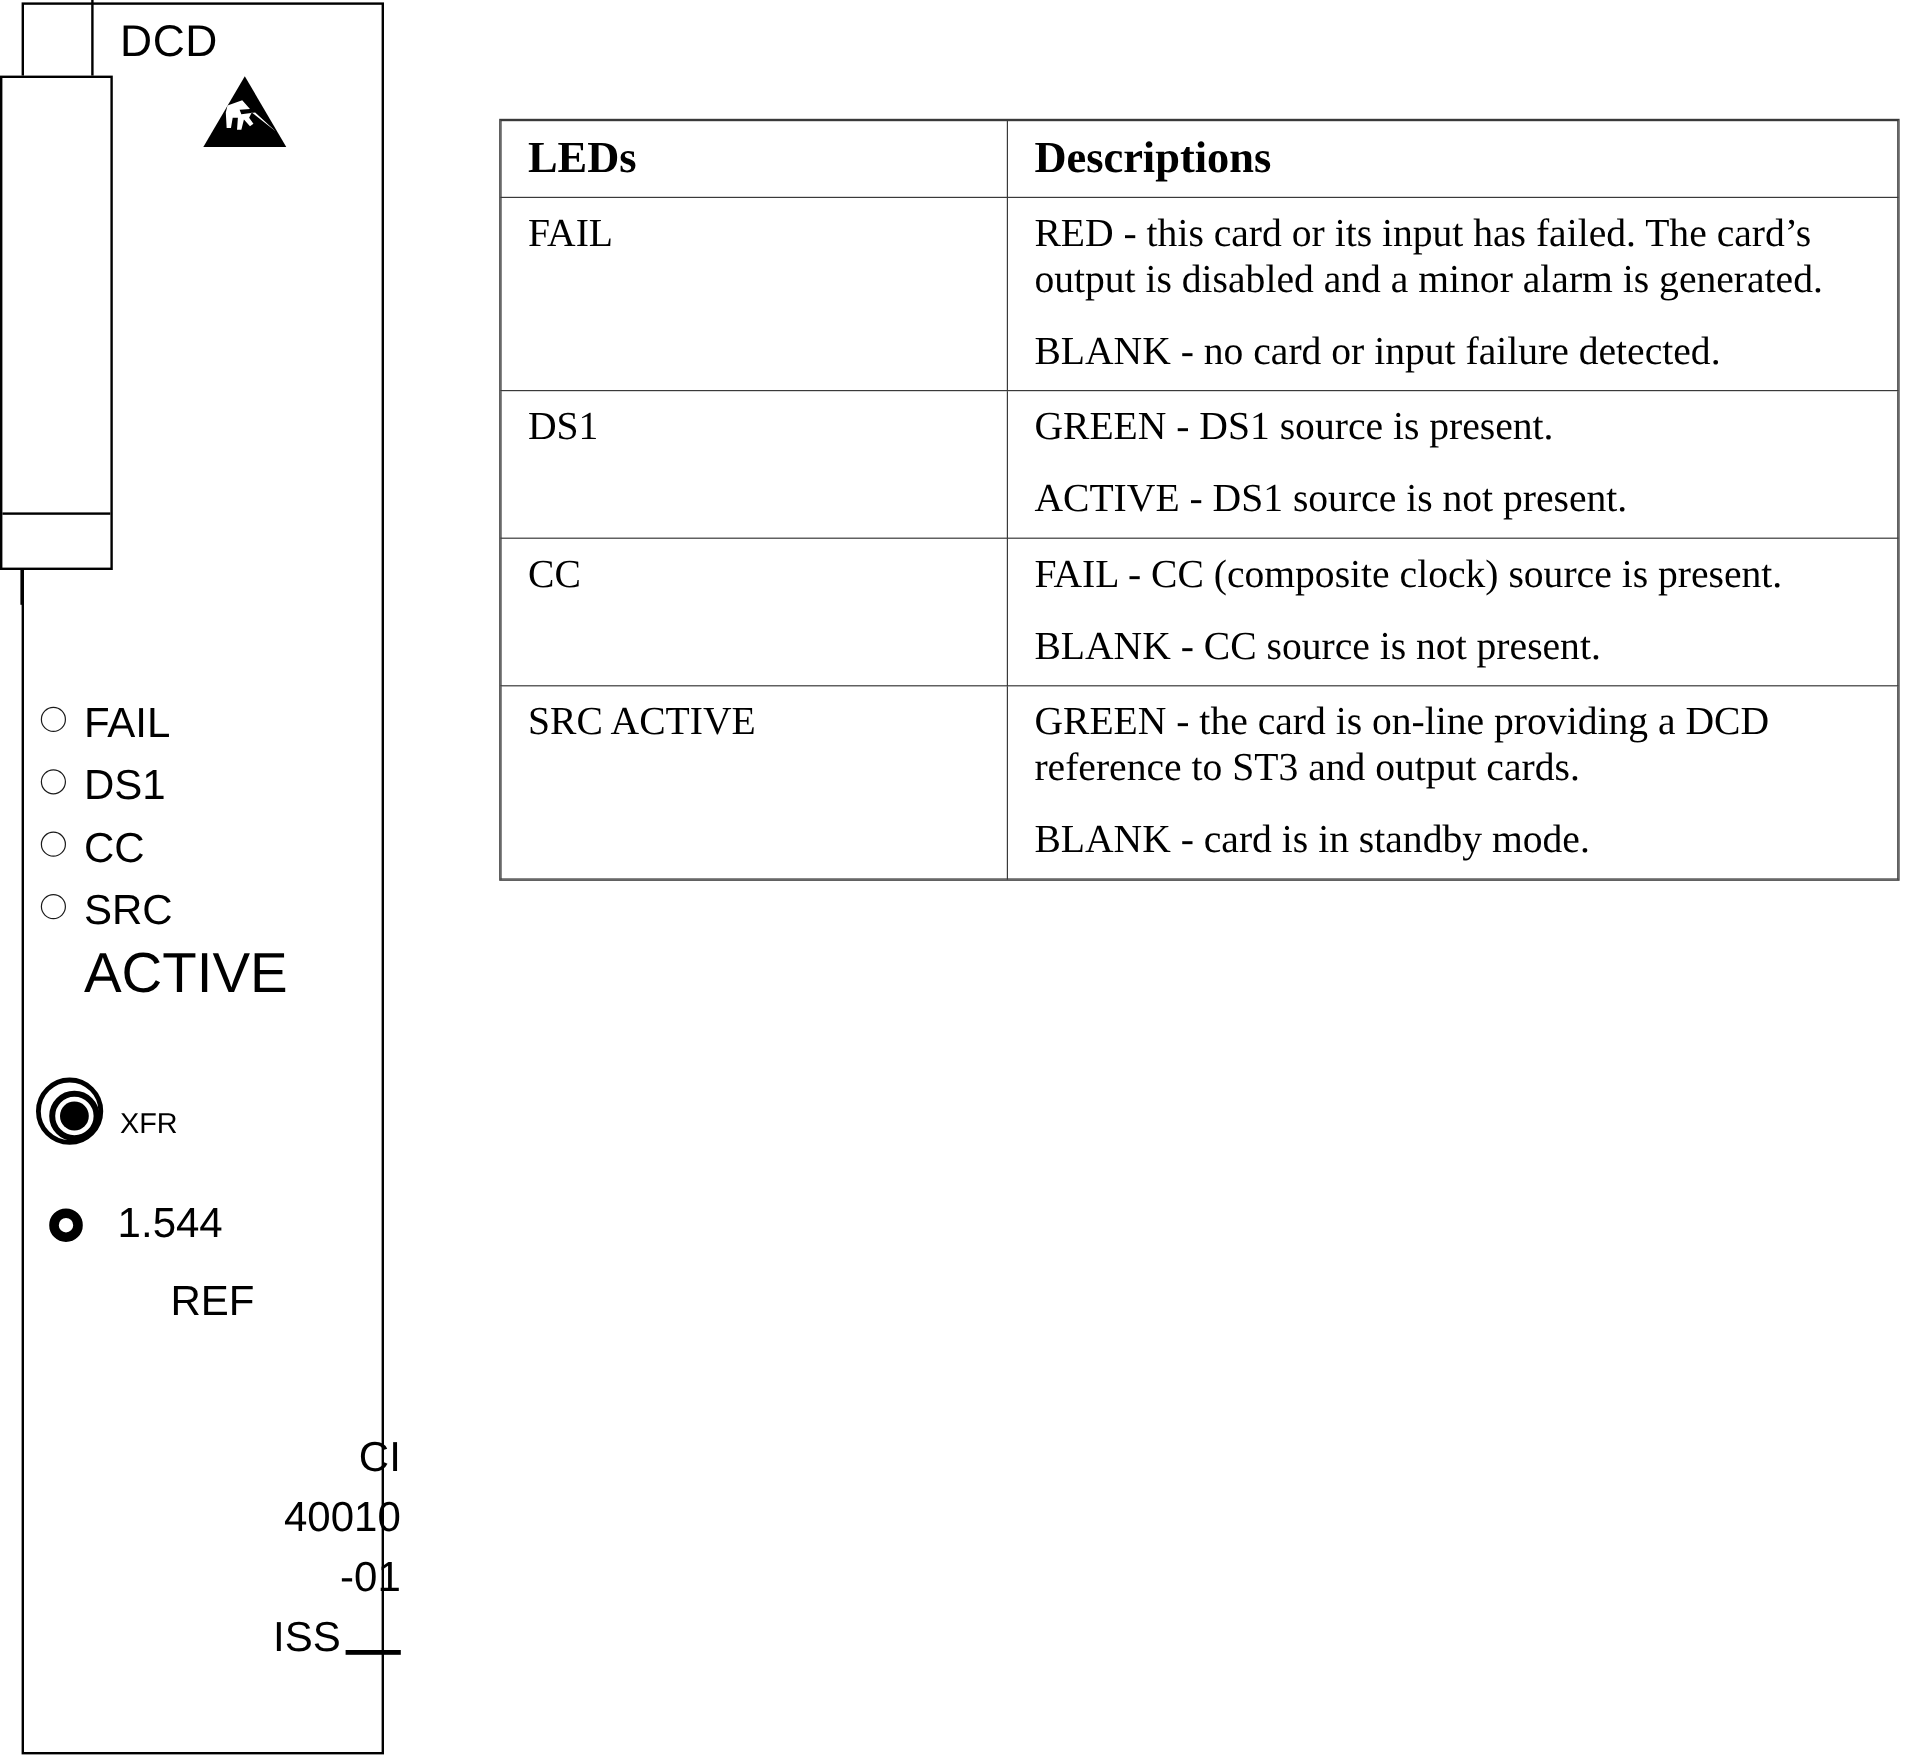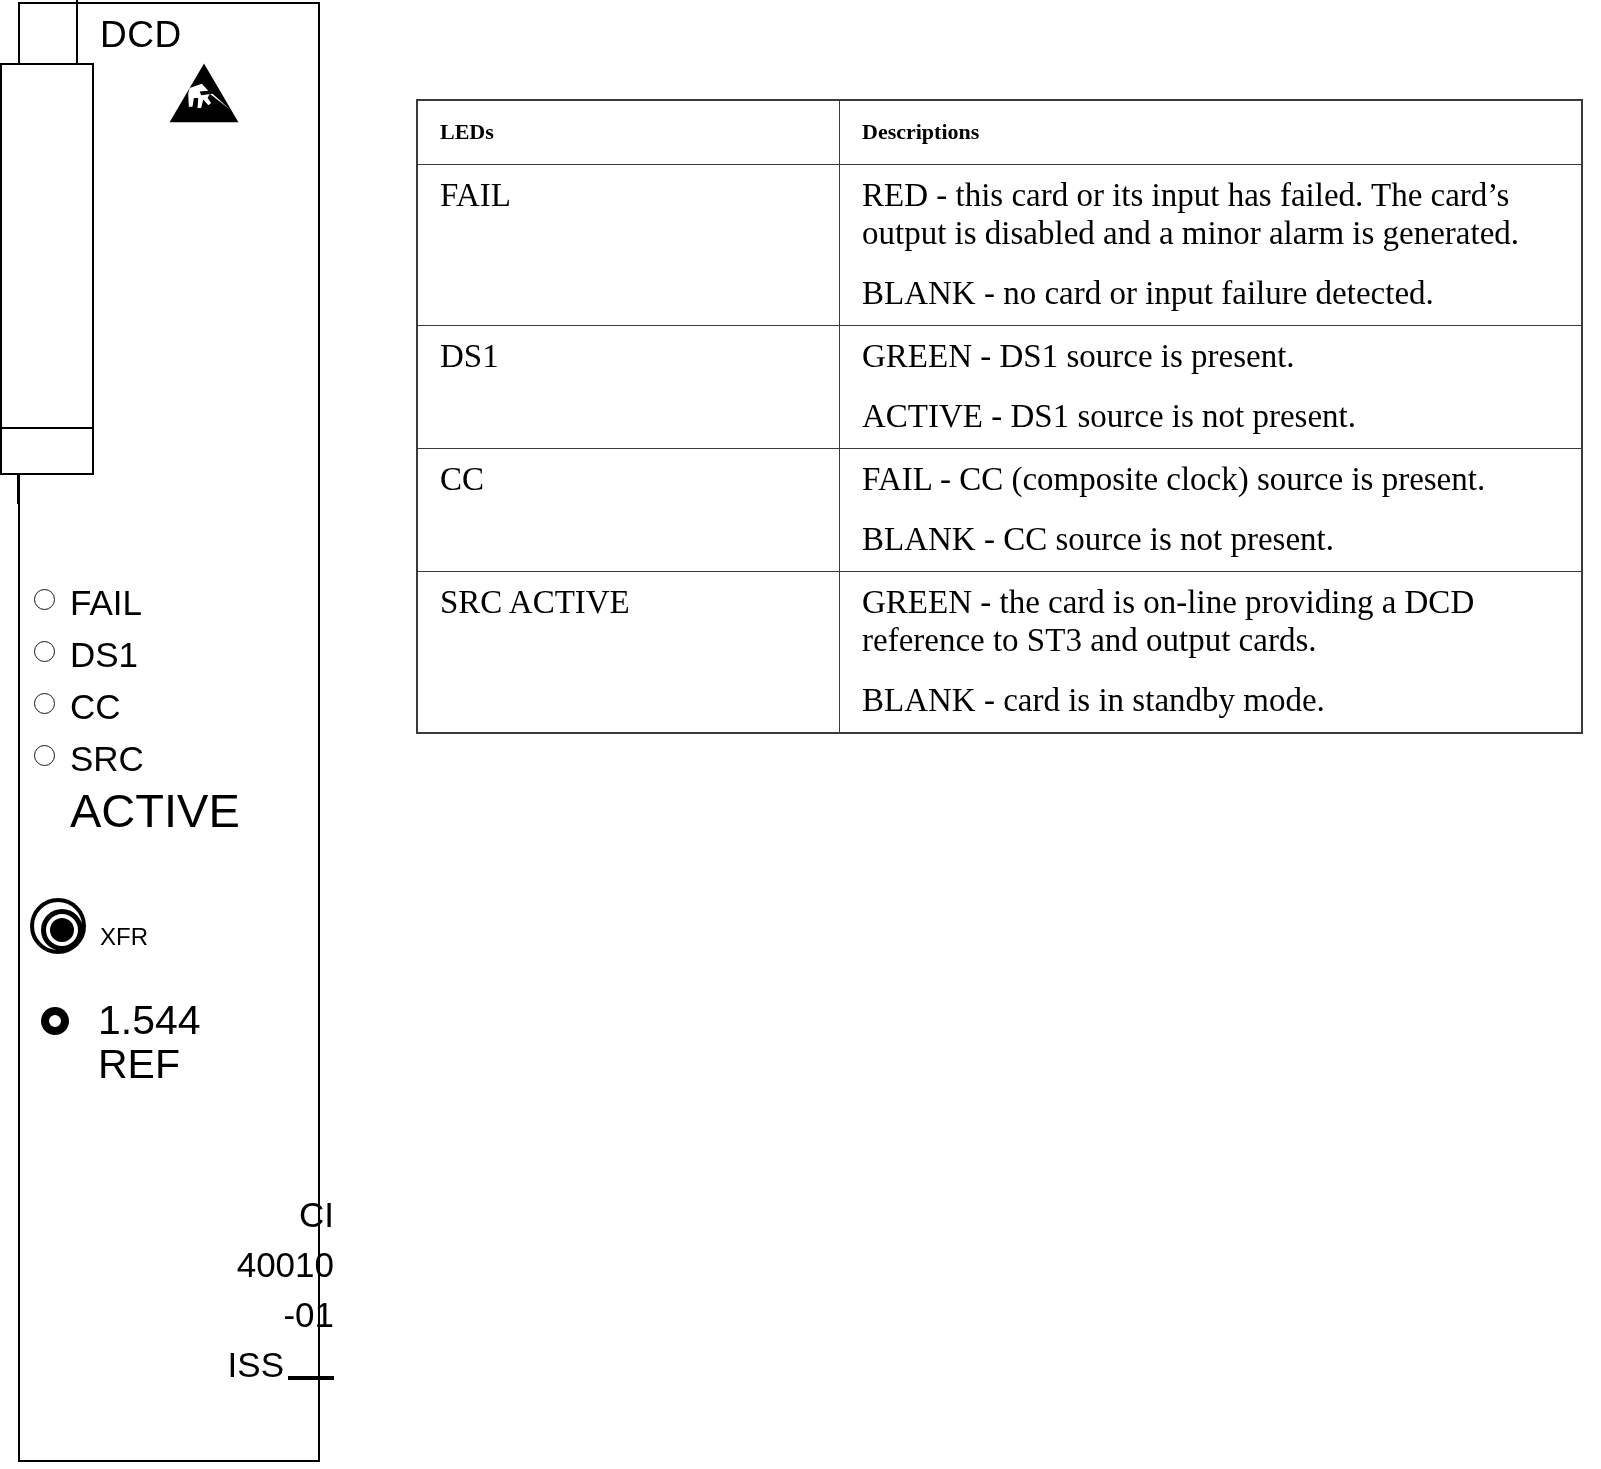--- a/index.html
+++ b/index.html
@@ -135,21 +135,21 @@
     position:absolute;
     left:41px;
     width:28px; height:28px;
     border:8px solid #000;
     border-radius:50%;
     background:#fff;
   }
   .jack-label {
     position:absolute;
     left:98px;
-    font-size:41px;
+    font-size:35px;
     line-height:44px;
     white-space:nowrap;
   }
 
   
   .part-number {
     position:absolute;
     left:60px; top:1190px;
     width:274px;
     text-align:center;
@@ -172,21 +172,21 @@
   #led-table table { width:100%; border-collapse:collapse; table-layout:fixed; }
   #led-table col.c-led { width:422px; }
   #led-table th, #led-table td {
     border:1.7px solid #3a3a3a;
     vertical-align:top;
     text-align:left;
     padding:11px 18px 13px 22px;
   }
   #led-table th {
     font-weight:bold;
-    font-size:22px;
+    font-size:37px;
     line-height:38px;
     padding-top:12px;
   }
   #led-table td {
     font-size:33px;
     line-height:38px;
   }
   #led-table td.led-name { white-space:nowrap; }
   #led-table p { margin:0; }
   #led-table p + p { margin-top:22px; }
@@ -240,21 +240,21 @@
     <span class="bnc-outer">
       <span class="bnc-mid"></span>
       <span class="bnc-core"></span>
     </span>
     <span class="xfr-label">XFR</span>
   </div>
 
   <div class="jack-group" style="top:1002px;height:100px;">
     <span class="jack-ring" style="top:5px;"></span>
     <span class="jack-label" style="top:-4px;">1.544</span>
-    <span class="jack-label" style="top:40px;">REF</span>
+    <span class="jack-label" style="top:61px;margin-left:44px;">REF</span>
   </div>
 
 
   <div class="part-number">
     <div>CI</div>
     <div>40010</div>
     <div>-01</div>
     <div><span>ISS</span><span class="iss-blank"></span></div>
   </div>
 

